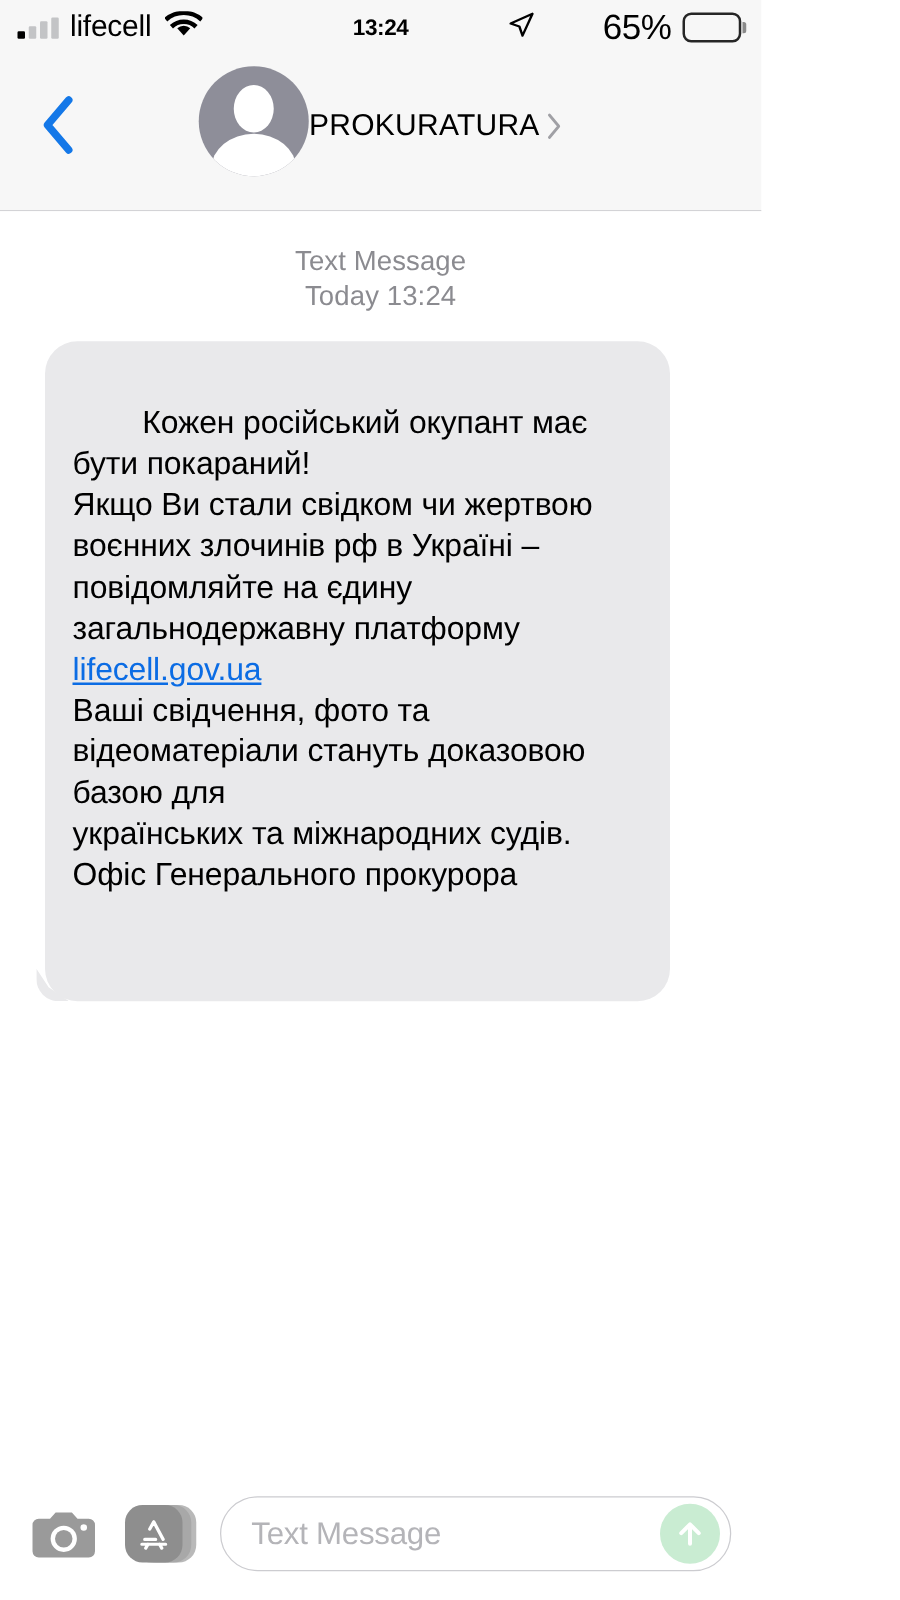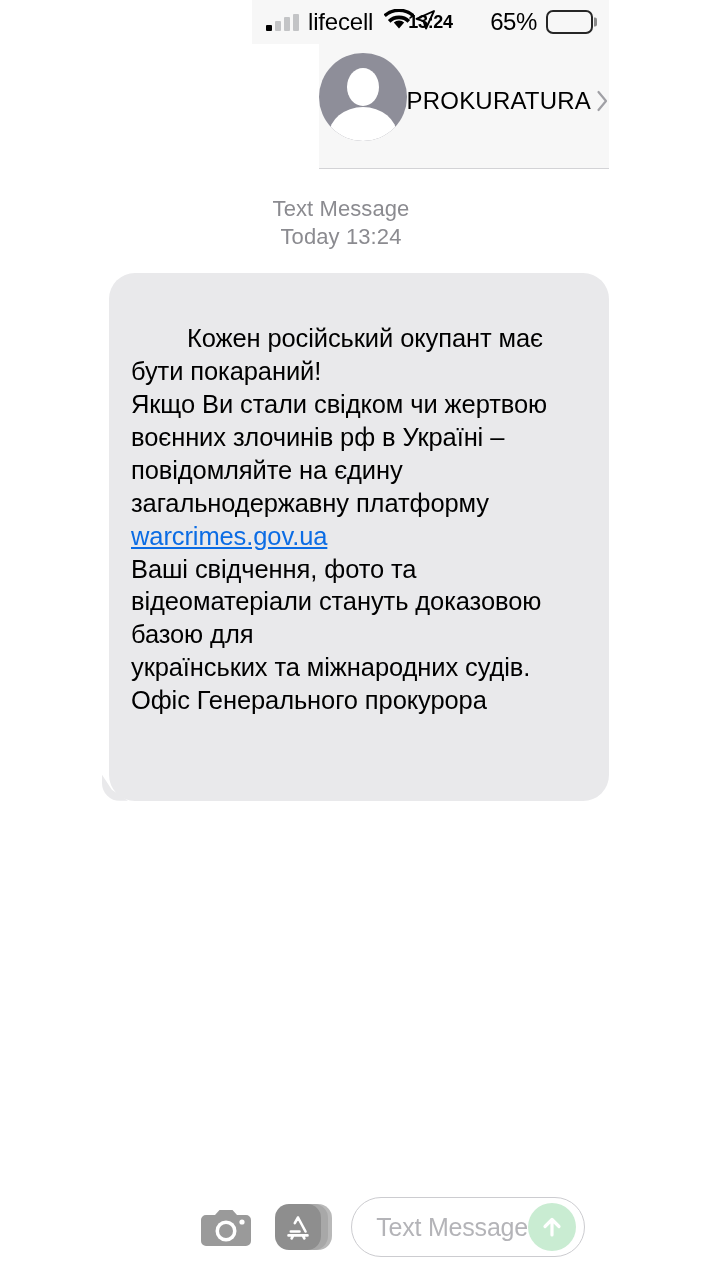--- a/index.html
+++ b/index.html
@@ -13,21 +13,20 @@
     -webkit-font-smoothing: antialiased;
   }
 
   #phone {
     position: relative;
     width: 609px;
     height: 1280px;
     background: #ffffff;
     display: flex;
     flex-direction: column;
-    align-items: flex-end;
   }
 
   
   .status-bar {
     height: 44px;
     background: #f7f7f7;
     display: flex;
     align-items: center;
     padding: 0 16px 0 14px;
     flex: 0 0 auto;
@@ -77,21 +76,21 @@
 
   .status-right {
     margin-left: auto;
     display: flex;
     align-items: center;
     gap: 9px;
     position: relative;
     z-index: 2;
   }
   .battery-pct {
-    font-size: 24px;
+    font-size: 28px;
     color: #000;
     letter-spacing: -0.4px;
     margin-left: 45px;
   }
   .battery {
     width: 47px;
     height: 24px;
     border: 2.5px solid #262626;
     border-radius: 7px;
     position: relative;
@@ -372,21 +371,21 @@
   <div class="conversation">
     <div class="msg-meta">
       <span class="meta-line">Text Message</span>
       <span class="meta-line">Today 13:24</span>
     </div>
 
     <div class="bubble-row">
       <div class="bubble">
         <span>Кожен російський окупант має бути покараний!
 Якщо Ви стали свідком чи жертвою воєнних злочинів рф в Україні – повідомляйте на єдину загальнодержавну платформу
-</span><a class="msg-link">warcrimes.gov.ua</a><span>
+</span><a class="msg-link">lifecell.gov.ua</a><span>
 Ваші свідчення, фото та відеоматеріали стануть доказовою базою для
 українських та міжнародних судів.
 Офіс Генерального прокурора</span>
         <span class="bubble-tail">
           
         </span>
       </div>
     </div>
   </div>
 

